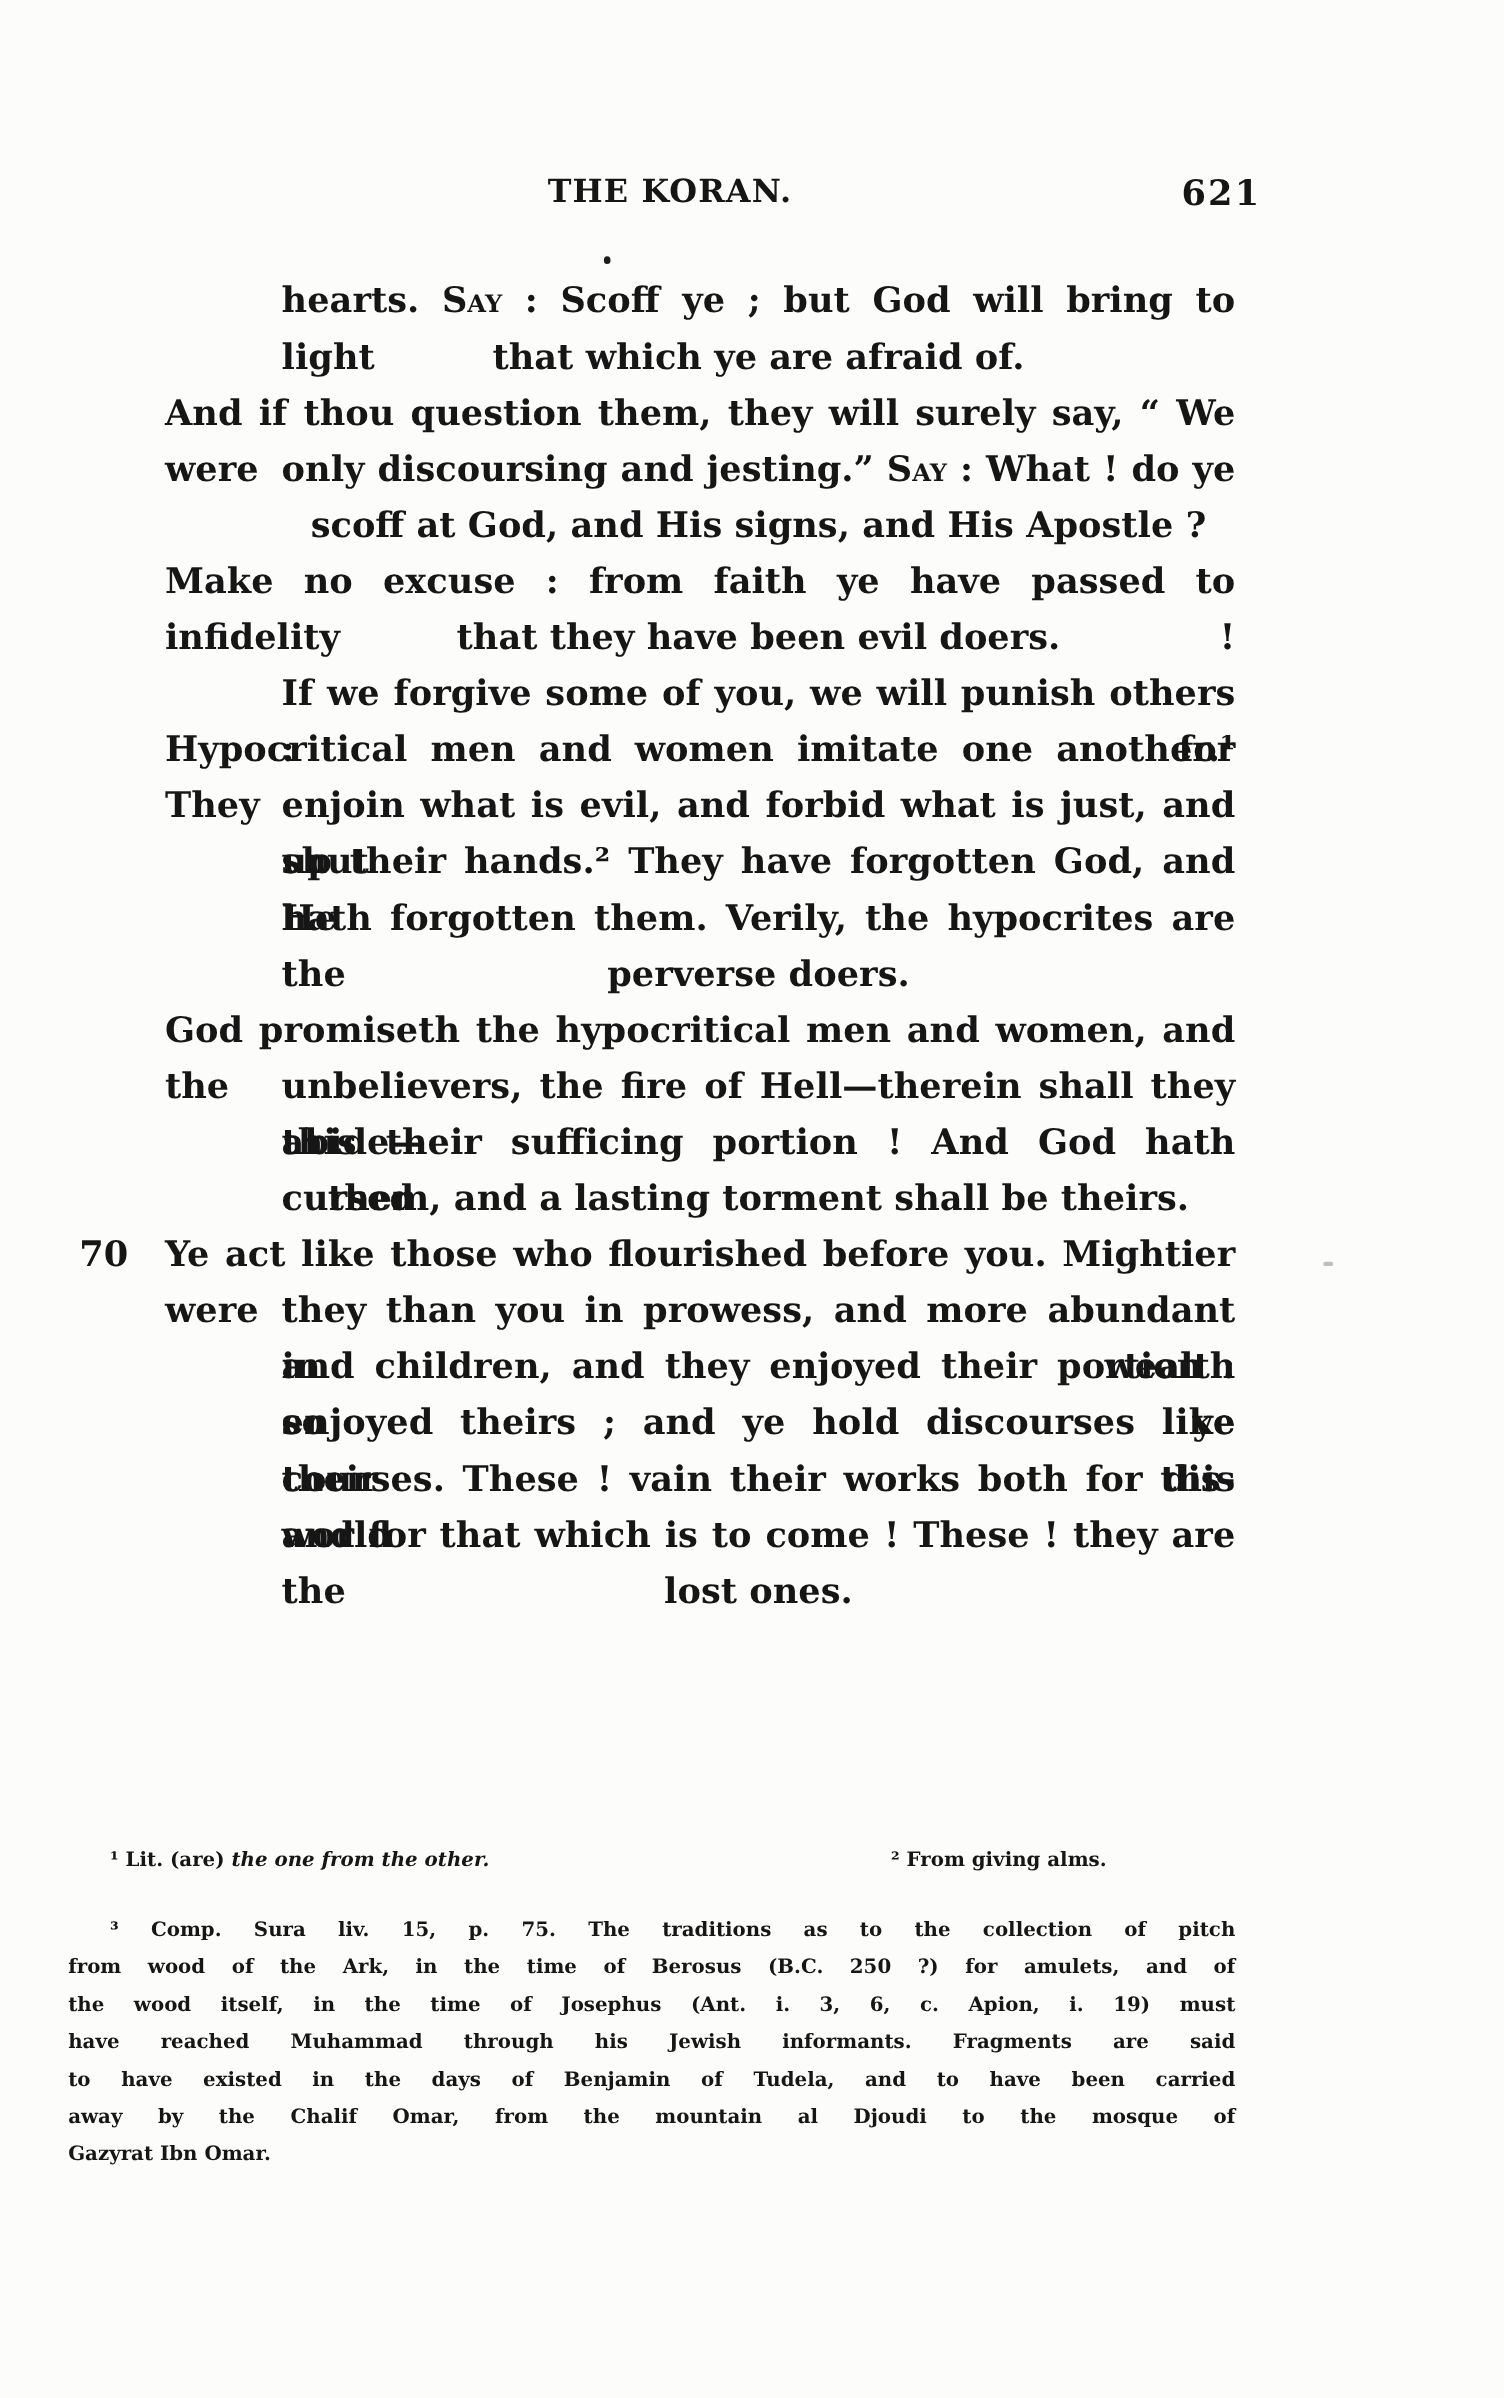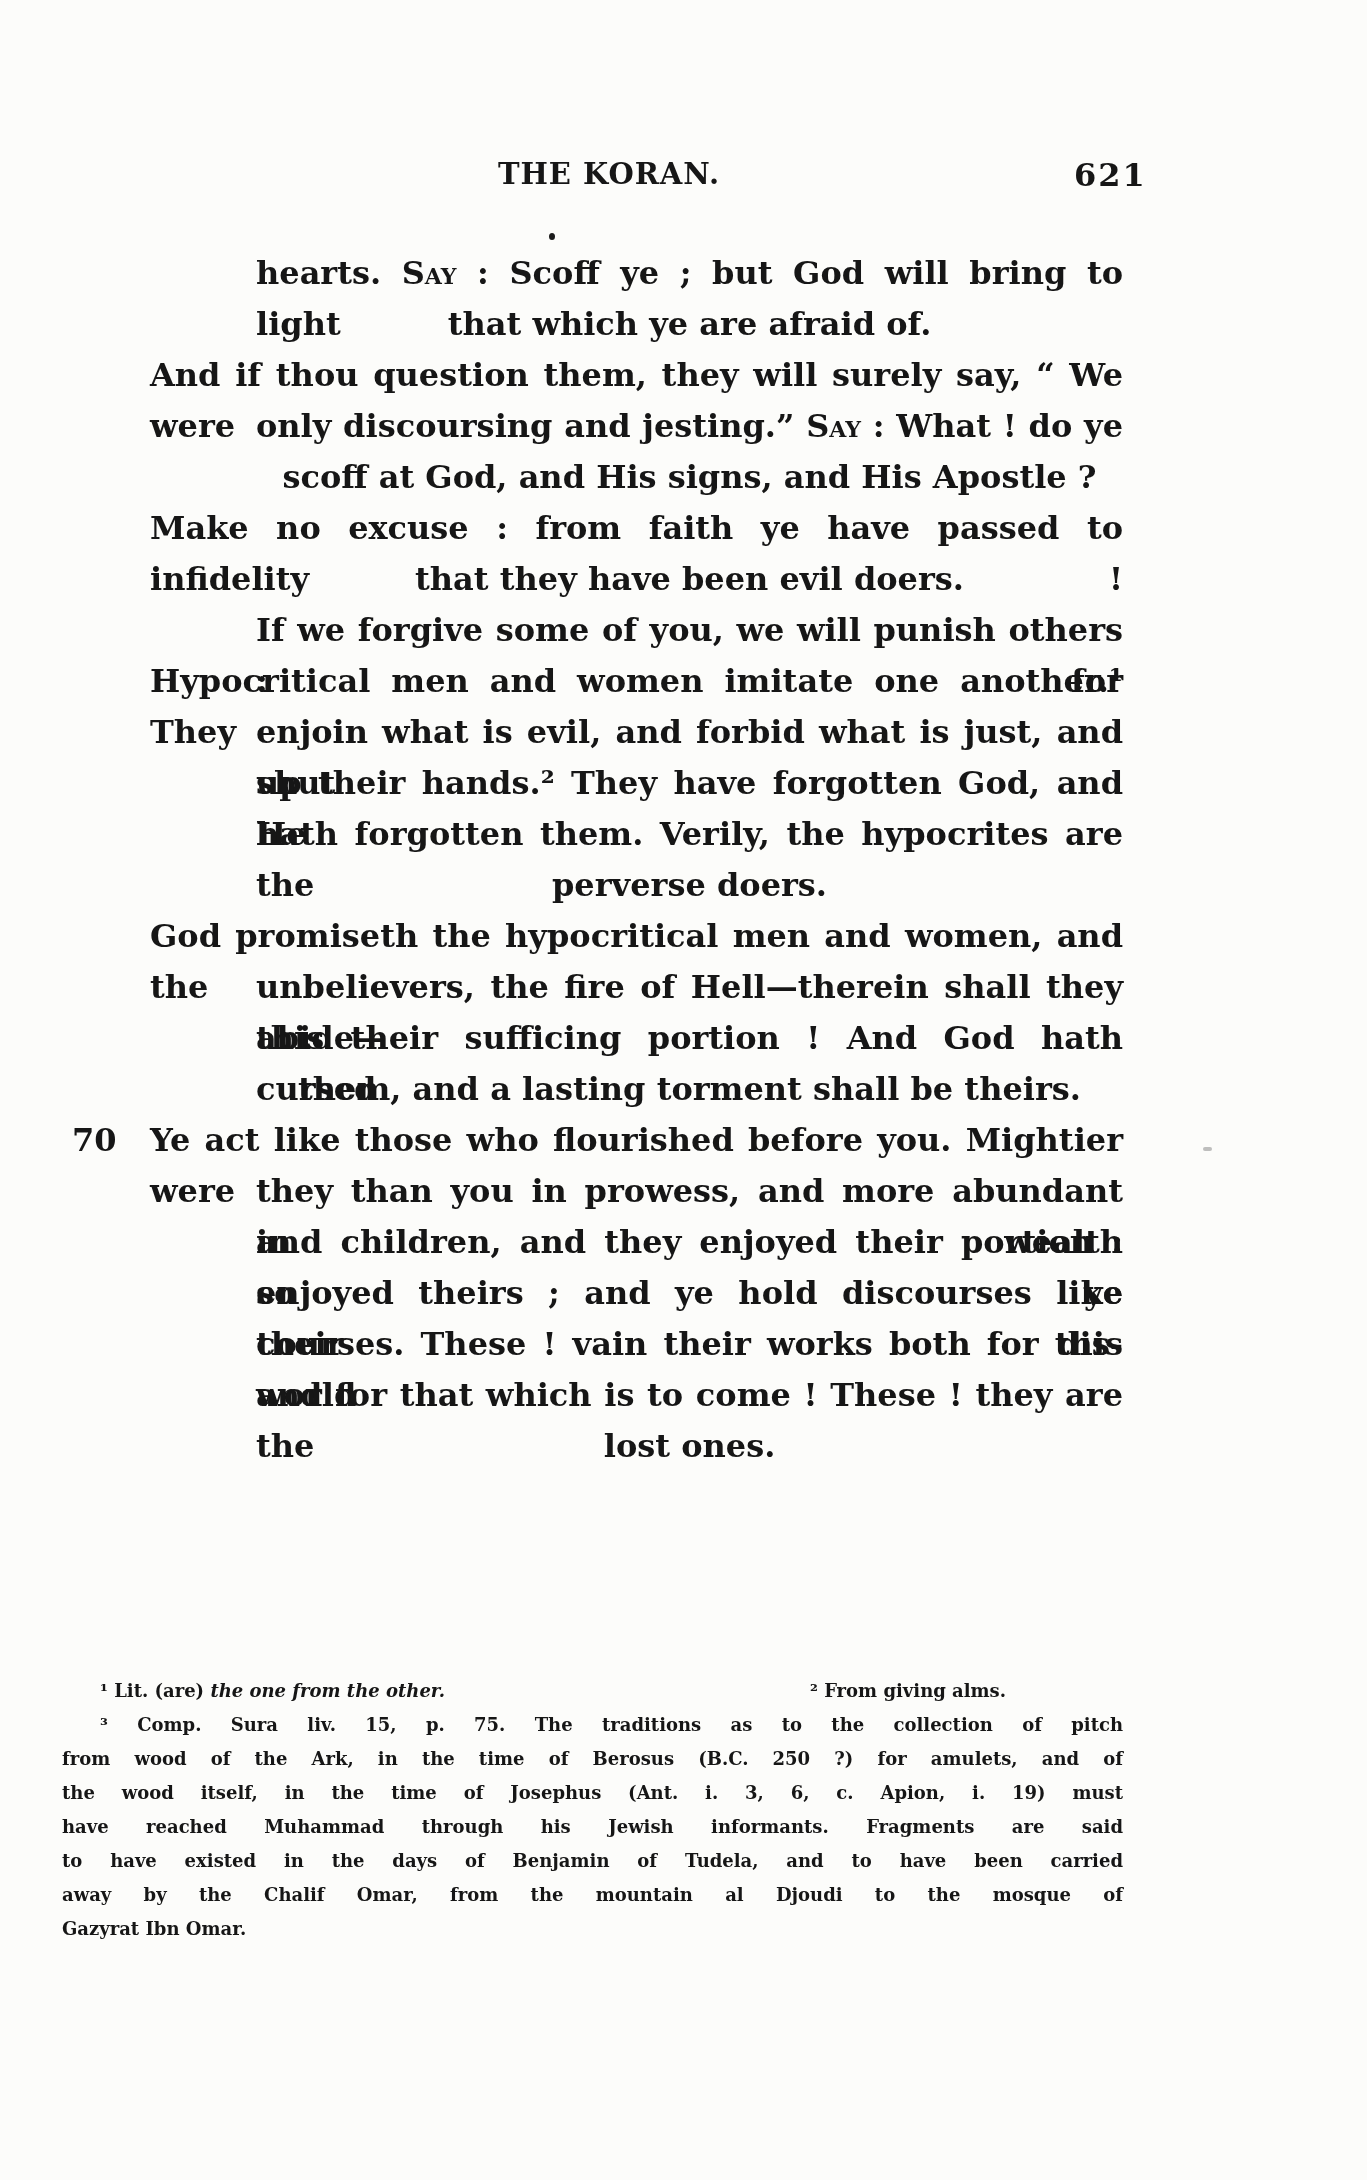--- a/index.html
+++ b/index.html
@@ -43,21 +43,21 @@
 
   
   .footnotes {
     position:absolute; top:1674px; left:62px; width:1061px;
     font-size:18px; line-height:34px;
   }
   .fn-row { position:relative; height:34px; }
   .fn-left { margin-left:38px; }
   .fn-right { position:absolute; left:712px; top:0;margin-left:36px; }
   .fn-line { height:34px; }
-  .fn-line.first { text-indent:38px; }
+  .fn-line.first { text-indent:38px;margin-top:30px; }
   .fn-line.just { text-align:justify; text-align-last:justify; }
 
   
   .speck-a {
     position:absolute; left:1203px; top:1147px;
     width:9px; height:4px; background:#8a8a8a; border-radius:2px; opacity:.55;
   }
 </style>
 </head>
 <body>

